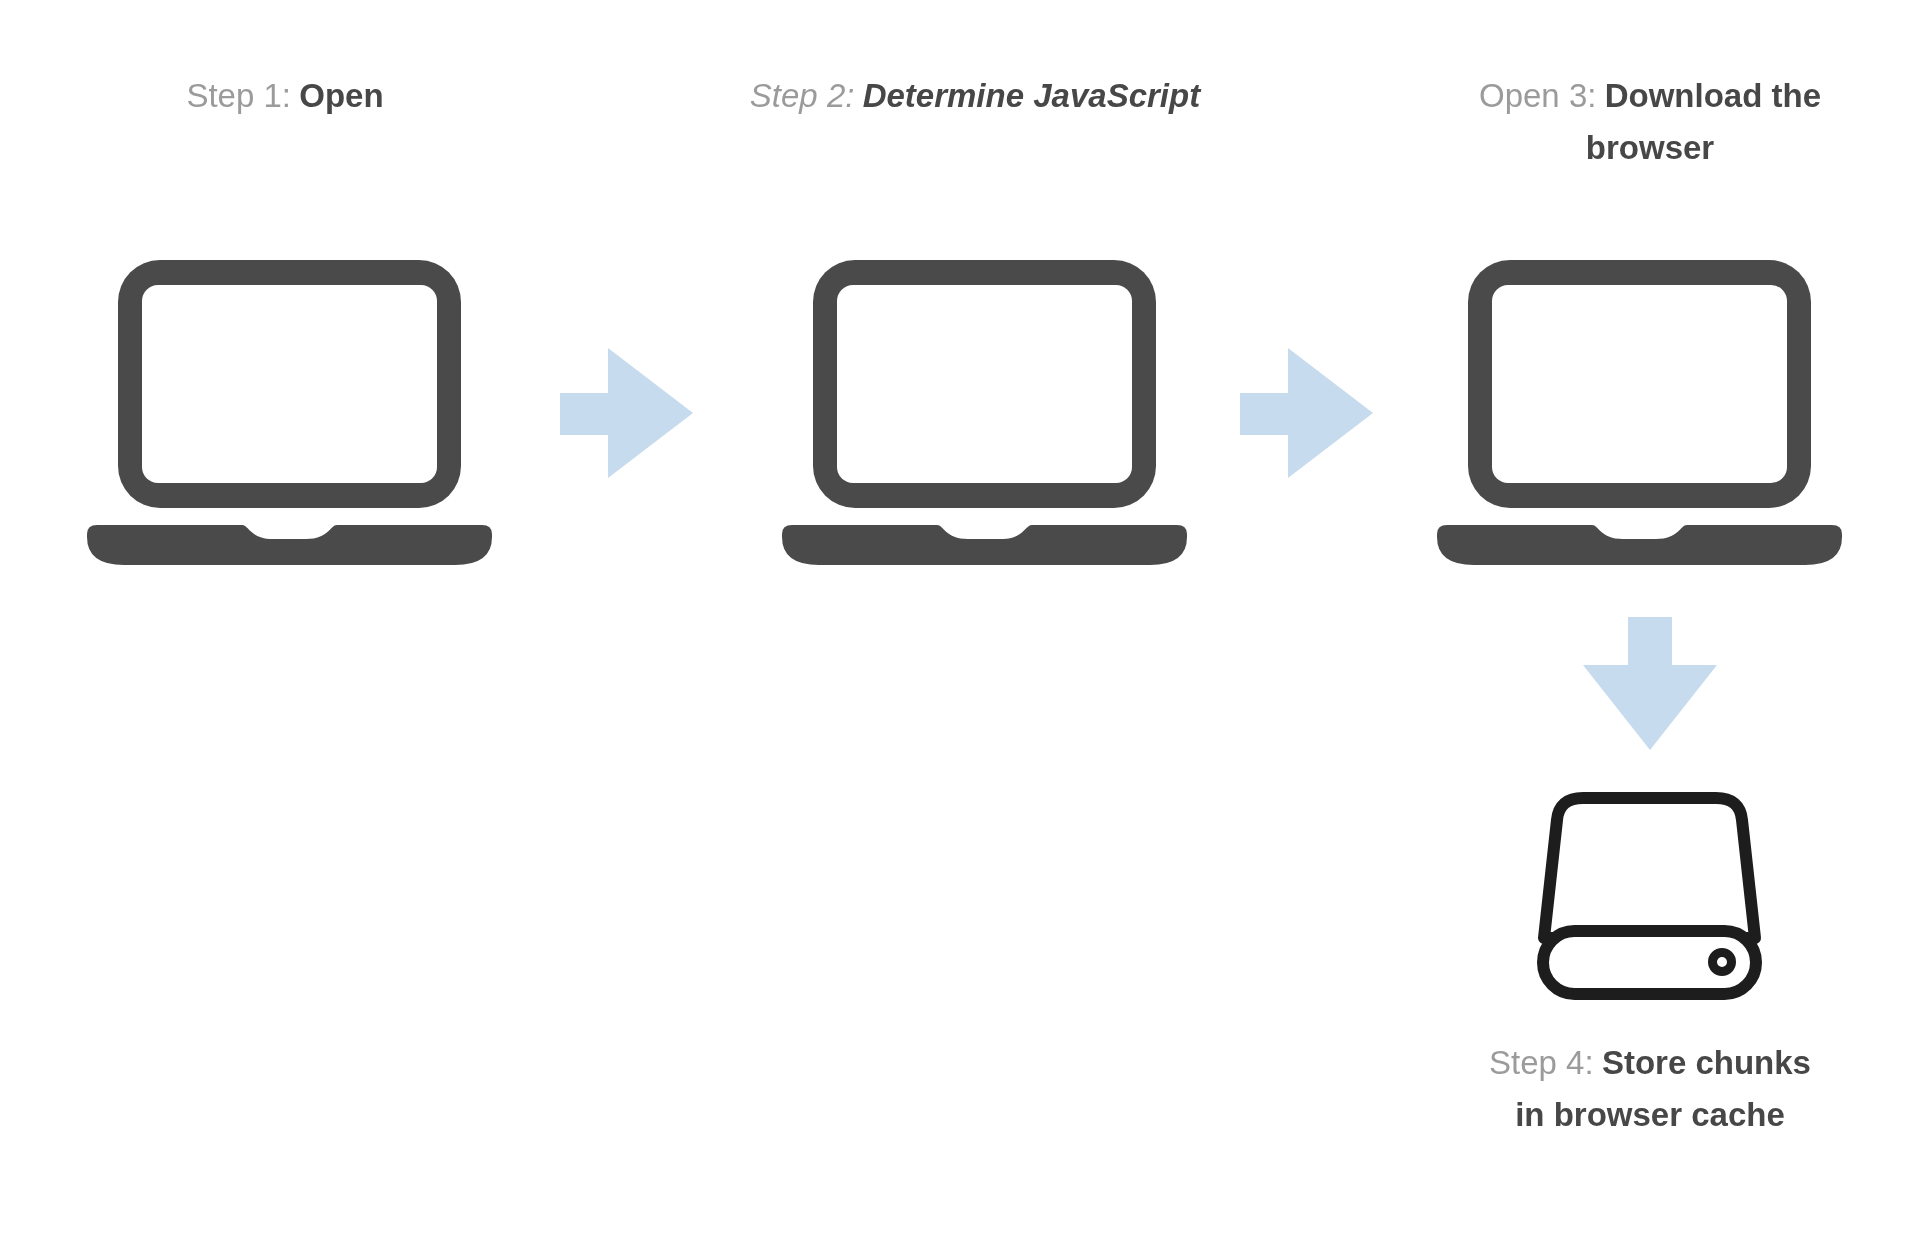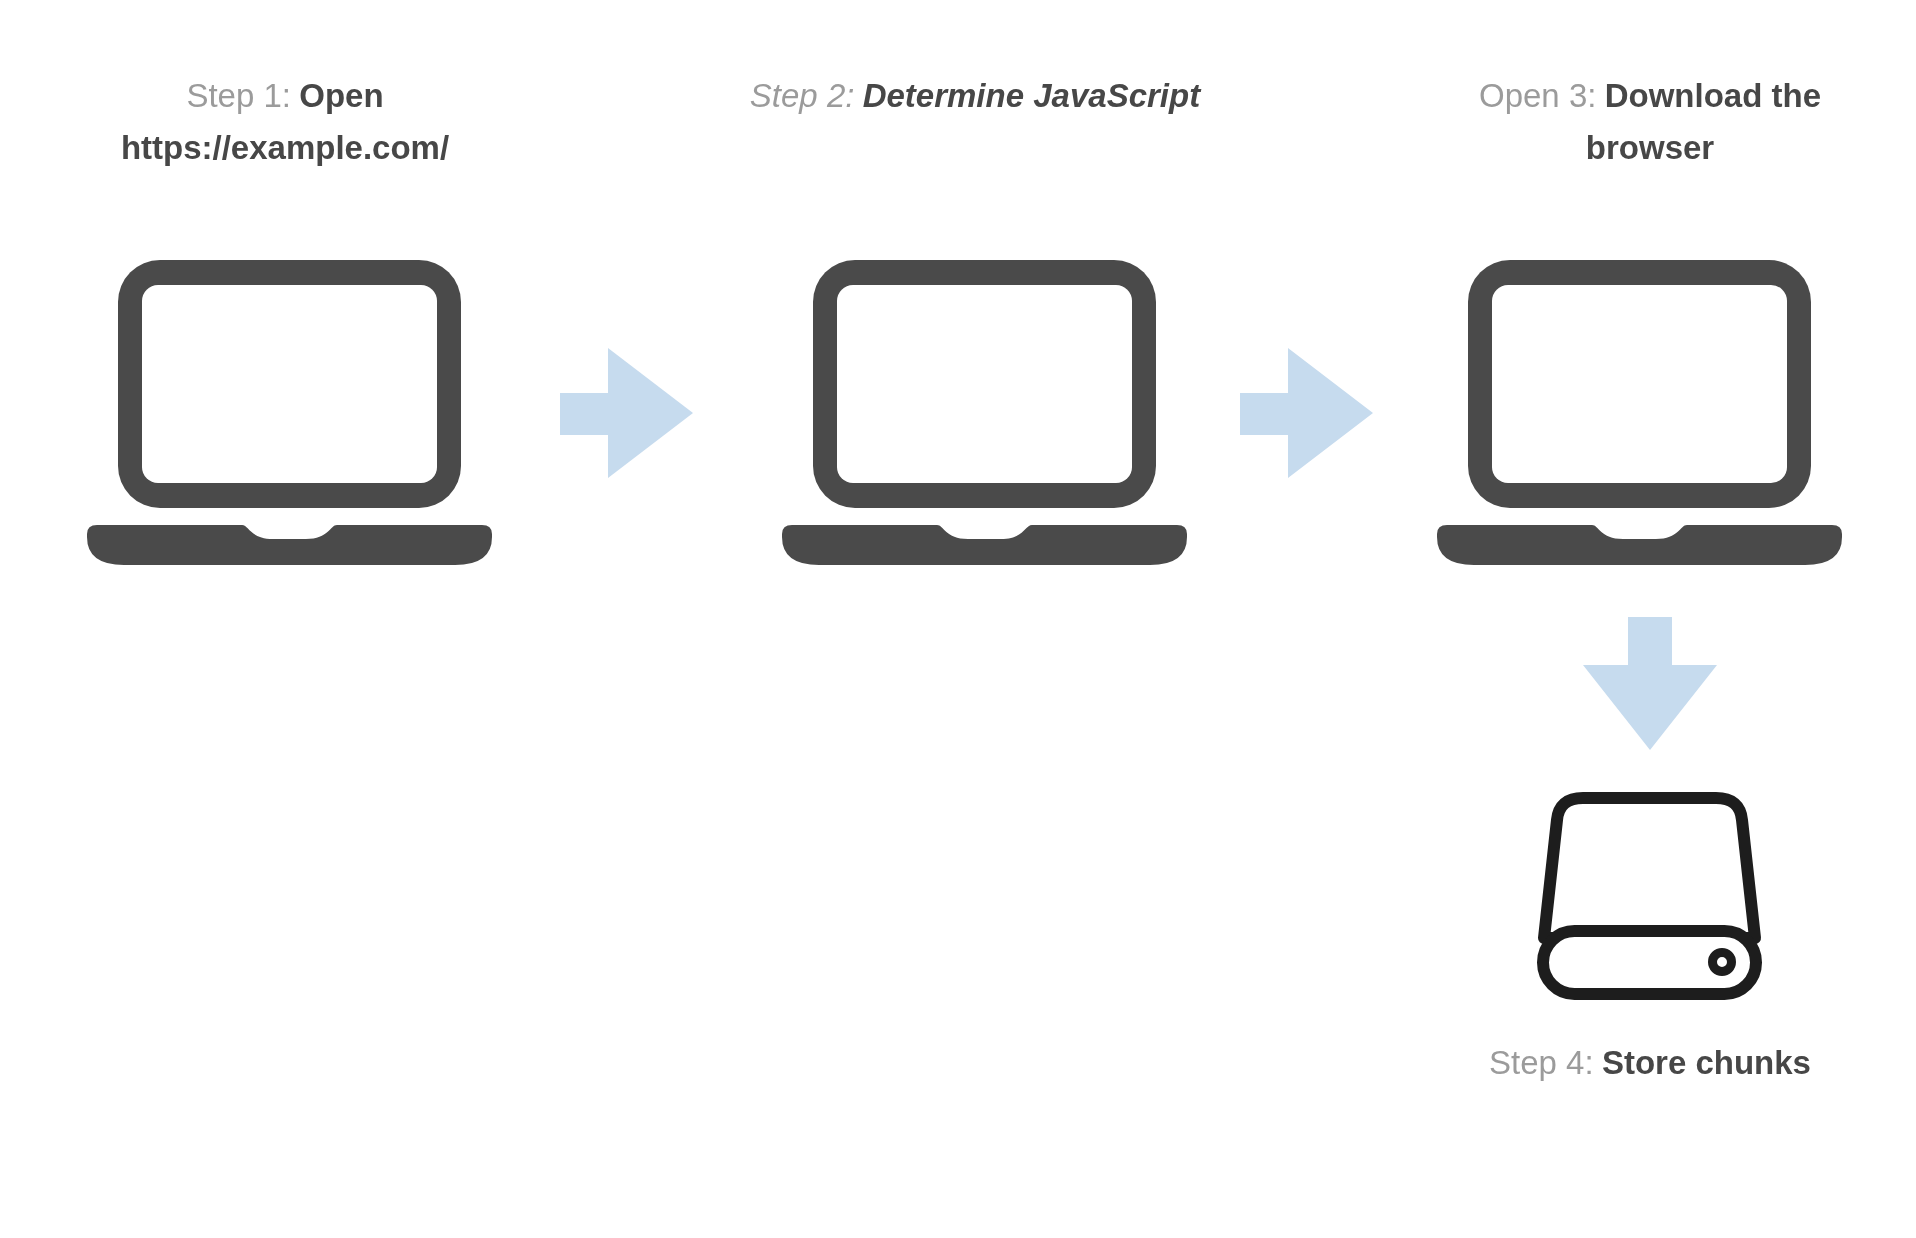--- a/index.html
+++ b/index.html
@@ -58,21 +58,20 @@
   .arrow-3 { left: 1583px; top: 617px; width: 134px; height: 133px; }
   .drive-1 { left: 1537px; top: 792px; width: 225px; height: 208px; }
 </style>
 </head>
 <body>
 
 <div class="stage">
 
   <div class="caption cap-1">
     <span class="prefix">Step 1:</span><span class="strong">Open</span><br>
-    <span class="strong">https://example.com/</span>
   </div>
 
   <div class="caption cap-2">
     <span class="prefix">Step 2:</span><span class="strong">Determine JavaScript</span><br>
   </div>
 
   <div class="caption cap-3">
     <span class="prefix">Open 3:</span><span class="strong">Download the</span><br>
     <span class="strong">browser</span>
   </div>
@@ -122,15 +121,16 @@
   <div class="icon-box drive-1">
     <svg viewBox="0 0 225 208" aria-hidden="true">
       <path class="drive-stroke" d="M 46 6 H 179 Q 203 6 205 28 L 218 146 L 7 146 L 20 28 Q 22 6 46 6 Z"></path>
       <rect class="drive-stroke" x="6" y="139" width="213" height="63" rx="31.5"></rect>
       <circle class="drive-led" cx="185" cy="170" r="9.5"></circle>
     </svg>
   </div>
 
   <div class="caption cap-4">
     <span class="prefix">Step 4:</span><span class="strong">Store chunks</span><br>
+    <span class="strong">in browser cache</span>
   </div>
 
 </div>
 
 </body></html>

